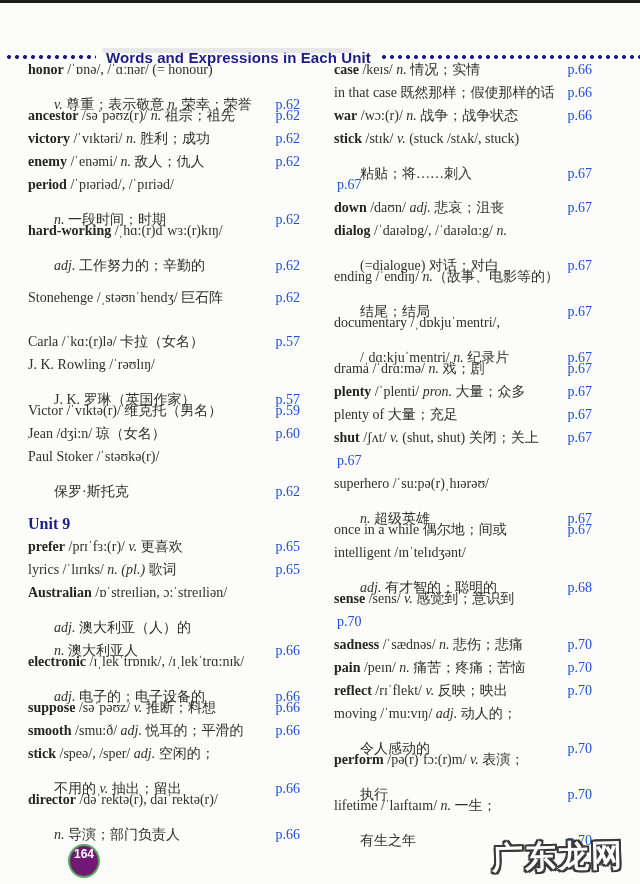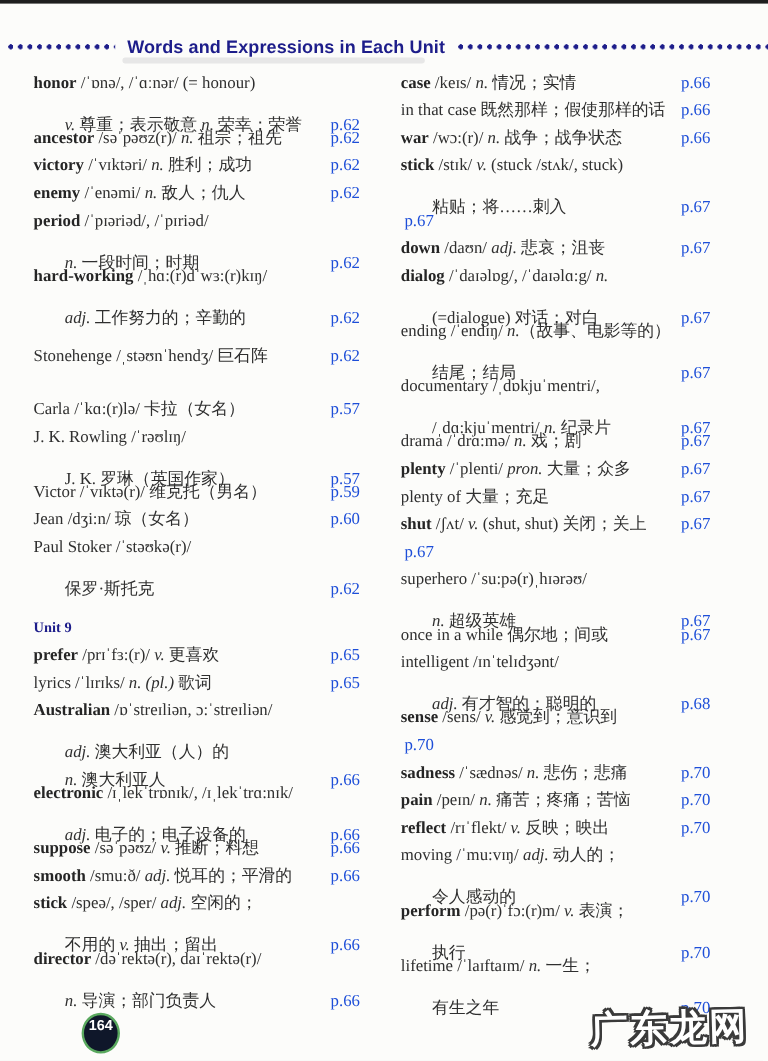--- a/index.html
+++ b/index.html
@@ -11,21 +11,21 @@
   .page{
     position:relative;width:640px;height:884px;overflow:hidden;
     background:#fcfcfa;
     color:#2f2f2f;
   }
   .topline{
     position:absolute;top:0;left:0;width:640px;height:3px;background:#1e1e1e;
   }
   
   .header{
-    position:absolute;top:29px;left:6px;right:0;height:20px;
+    position:absolute;top:47px;left:6px;right:0;height:20px;
     display:flex;align-items:center;gap:10px;
   }
   .dots{
     height:6px;
     background-image:radial-gradient(circle at 3px 3px,#1d1d8a 1.9px,transparent 2.2px);
     background-size:8px 6px;background-repeat:repeat-x;
   }
   .dots-left{width:90px;}
   .dots-right{flex:1;}
   .page-title{
@@ -51,26 +51,26 @@
   }
   .segs{white-space:pre;}
   .segs.ind{padding-left:26px;margin-top:12px;}
   .s-b{font-weight:bold;color:#252525;}
   .s-i{font-style:italic;}
   .s-r{}
   .pageref{font-weight:normal;color:#1d4ed8;margin-left:3px;}
   .gap{height:21px;}
   .unit-header{
     height:23px;line-height:23px;
-    font-weight:bold;font-size:12px;color:#1d1d8a;
+    font-weight:bold;font-size:16px;color:#1d1d8a;
   }
   
   .page-badge{
     position:absolute;left:68px;top:844px;width:32px;height:34px;
-    background:#0f172a;border:2px solid #5aa95f;border-radius:50%;
+    background:#701a75;border:2px solid #5aa95f;border-radius:50%;
     box-sizing:border-box;
     color:#ffffff;font-family:"Liberation Sans", sans-serif;
     font-weight:bold;font-size:12px;text-align:center;line-height:17px;
   }
   .watermark{
     position:absolute;right:16px;top:836px;
     font-family:"Liberation Sans", sans-serif;
     font-weight:bold;font-size:31px;letter-spacing:2px;
     color:#ffffff;transform:rotate(-1.5deg);
     text-shadow:

